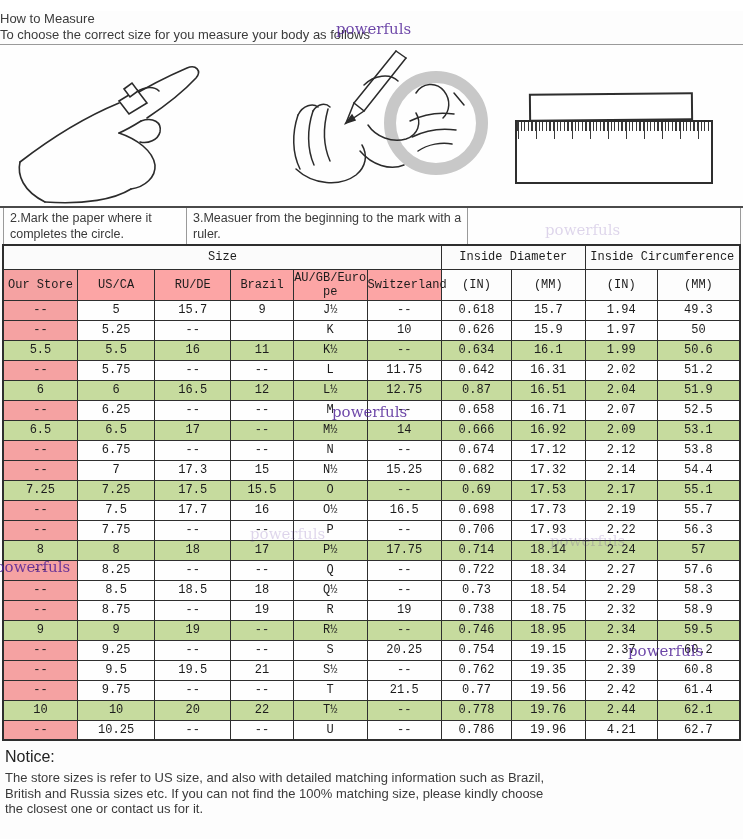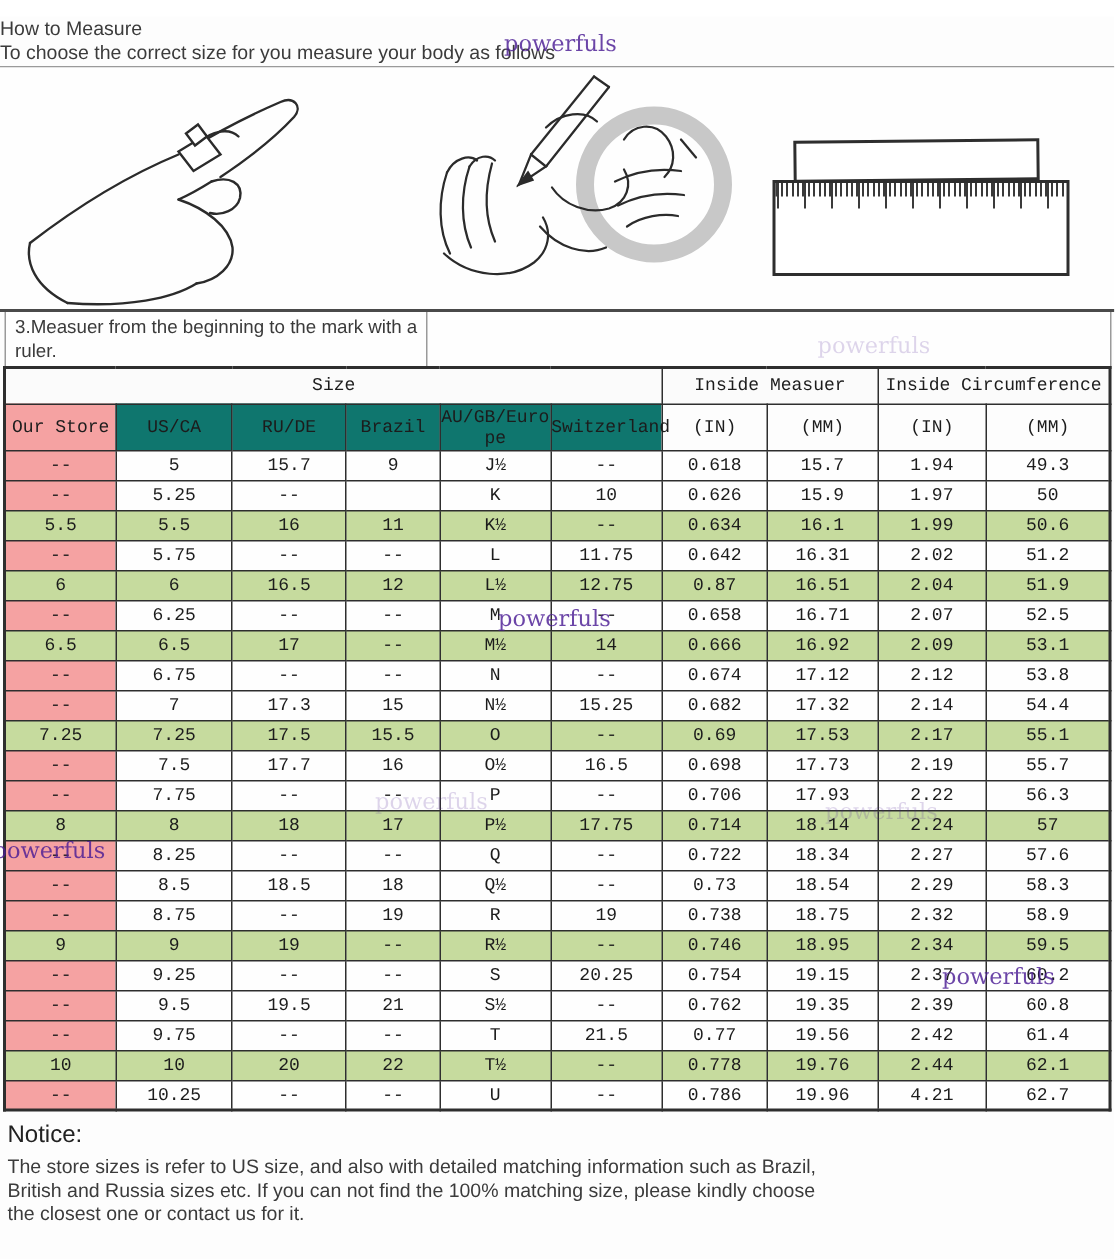--- a/index.html
+++ b/index.html
@@ -54,21 +54,21 @@
   
   .size-table {
     position:absolute; top:233px; left:2px; width:739px;
     border-collapse:collapse; table-layout:fixed;
     font-size:12px; color:#1c1c1c; text-align:center;font-family:Liberation Mono, monospace;
   }
   .size-table th, .size-table td { border:1px solid #2e2e2e; font-weight:normal; padding:0; }
   .size-table { border:2px solid #2e2e2e; }
   .group-row th { height:24px; background:#fbfbfb; font-size:12px; }
   .col-row th   { height:31px; font-size:12px; }
-  .th-gray  { background:#0f766e; }
+  .th-gray  { background:#fca5a5; }
   .th-white { background:#fdfdfd; }
   .th-store { background:#f5a2a2; }
   .th-break { word-break:break-all; line-height:14px; padding:0 2px; }
   .size-table tbody td { height:20px; background:#fefefe; }
   .size-table tbody tr.hl td { background:#c6db9e; }
   .size-table tbody td.store-col { background:#f5a2a2; }
   
   .notice { position:absolute; top:736px; left:5px; width:733px; }
   .notice-heading { font-size:16px; color:#222; line-height:20px; margin-bottom:3px; }
   .notice-line { font-size:13px; line-height:15.5px; color:#3b3b3b; }
@@ -140,41 +140,42 @@
       <div class="ruler-body">
         <div class="ticks-small"></div>
         <div class="ticks-long"></div>
       </div>
     </div>
   </div>
 
   <div class="rule-ill"></div>
 
   <div class="steps">
+    <div class="step s2">2.Mark the paper where it completes the circle.</div>
     <div class="step s3">3.Measuer from the beginning to the mark with a ruler.</div>
     <div class="step s4"></div>
   </div>
 
   <table class="size-table">
     <colgroup>
       <col style="width:10.1%">
         <col style="width:10.5%">
         <col style="width:10.3%">
       <col style="width:8.5%">
         <col style="width:10.0%">
         <col style="width:10.1%">
       <col style="width:9.5%">
         <col style="width:10.0%">
         <col style="width:9.8%">
       <col style="width:11.2%">
     </colgroup>
     <thead>
       <tr class="group-row">
         <th colspan="6">Size</th>
-        <th colspan="2">Inside Measuer</th>
+        <th colspan="2">Inside Diameter</th>
         <th colspan="2">Inside Circumference</th>
       </tr>
       <tr class="col-row">
         <th class="th-store">Our Store</th>
         <th class="th-gray">US/CA</th>
         <th class="th-gray">RU/DE</th>
         <th class="th-gray">Brazil</th>
         <th class="th-gray th-break">AU/GB/Europe</th>
         <th class="th-gray">Switzerland</th>
         <th class="th-white">(IN)</th>

